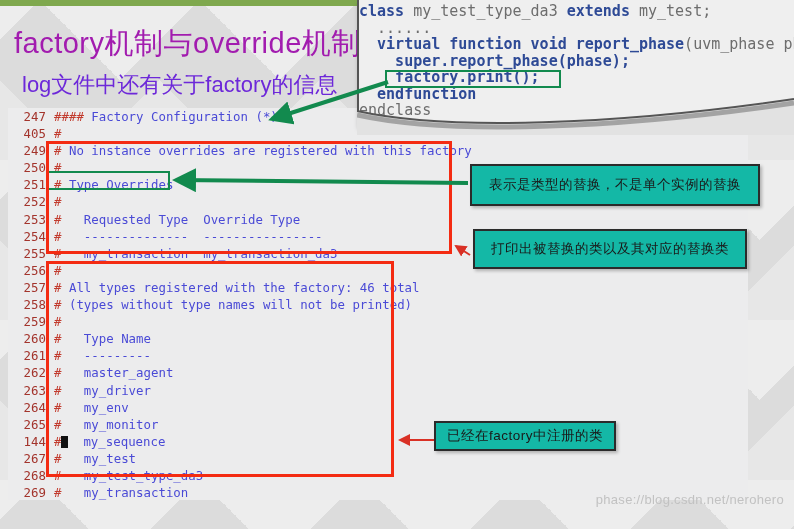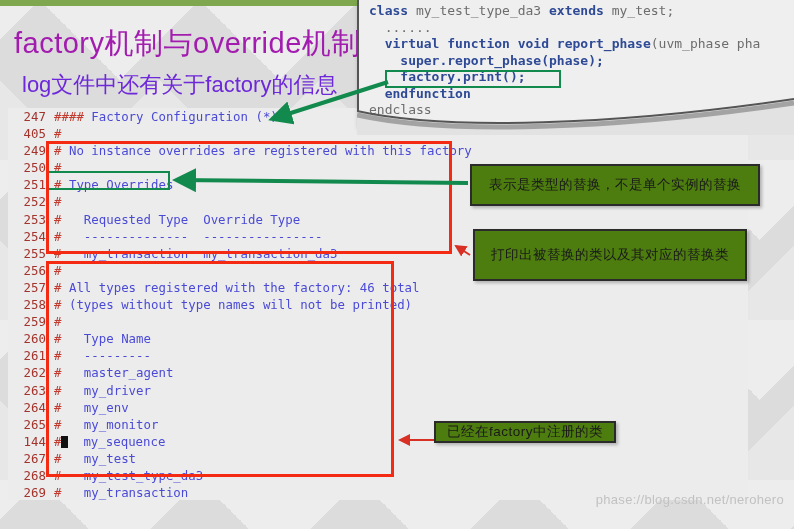--- a/index.html
+++ b/index.html
@@ -81,24 +81,23 @@
     width: 437px; height: 126px;
     background: #efefef;
     border-left: 2px solid #555;
     box-sizing: border-box;
     overflow: hidden;
     box-shadow: 2px 3px 5px rgba(0,0,0,.35);
   }
   .code-box .cb-line {
     white-space: pre;
     font-family: "DejaVu Sans Mono", "Liberation Mono", monospace;
-    font-size: 13px;
+    font-size: 15px;
     line-height: 16.5px;
     color: #6d6d6d;
-    padding-left: 10px;
   }
   .kw { color: #2e4a96; font-weight: bold; }
   .pl { color: #6d6d6d; }
   .code-box-curve {
     position: absolute; left: 357px; top: 95px;
     width: 437px; height: 40px;
     overflow: hidden;
     pointer-events: none;
   }
 
@@ -110,21 +109,21 @@
   }
   .hl-red {
     position: absolute;
     border: 3px solid #f42b12;
     box-sizing: border-box;
   }
 
   
   .note {
     position: absolute;
-    background: #4d7c0f;
+    background: #14b8a6;
     border: 2px solid #2b2b2b;
     box-sizing: border-box;
     display: flex;
     align-items: center;
     justify-content: center;
     color: #1a1a1a;
     font-size: 13.5px;
     letter-spacing: .5px;
     box-shadow: 2px 2px 3px rgba(0,0,0,.25);
   }
@@ -217,18 +216,18 @@
 
     <line x1="468" y1="183" x2="176" y2="180" stroke="#128a4e" stroke-width="4" marker-end="url(#greenhead)"></line>
 
     <line x1="470" y1="255" x2="456" y2="246" stroke="#d93025" stroke-width="2" marker-end="url(#redhead)"></line>
 
     <line x1="434" y1="440" x2="400" y2="440" stroke="#d93025" stroke-width="2" marker-end="url(#redhead)"></line>
   </svg>
 
   <div class="note" style="left:470px; top:164px; width:290px; height:42px;">表示是类型的替换，不是单个实例的替换</div>
 
-  <div class="note" style="left:473px; top:229px; width:274px; height:52px;">打印出被替换的类以及其对应的替换类</div>
-
-  <div class="note" style="left:434px; top:421px; width:182px; height:22px;">已经在factory中注册的类</div>
+  <div class="note" style="left:473px; top:229px; width:274px; height:40px;">打印出被替换的类以及其对应的替换类</div>
+
+  <div class="note" style="left:434px; top:421px; width:182px; height:30px;">已经在factory中注册的类</div>
 
   <div class="watermark">phase://blog.csdn.net/nerohero</div>
 </div>
 
 </body></html>

